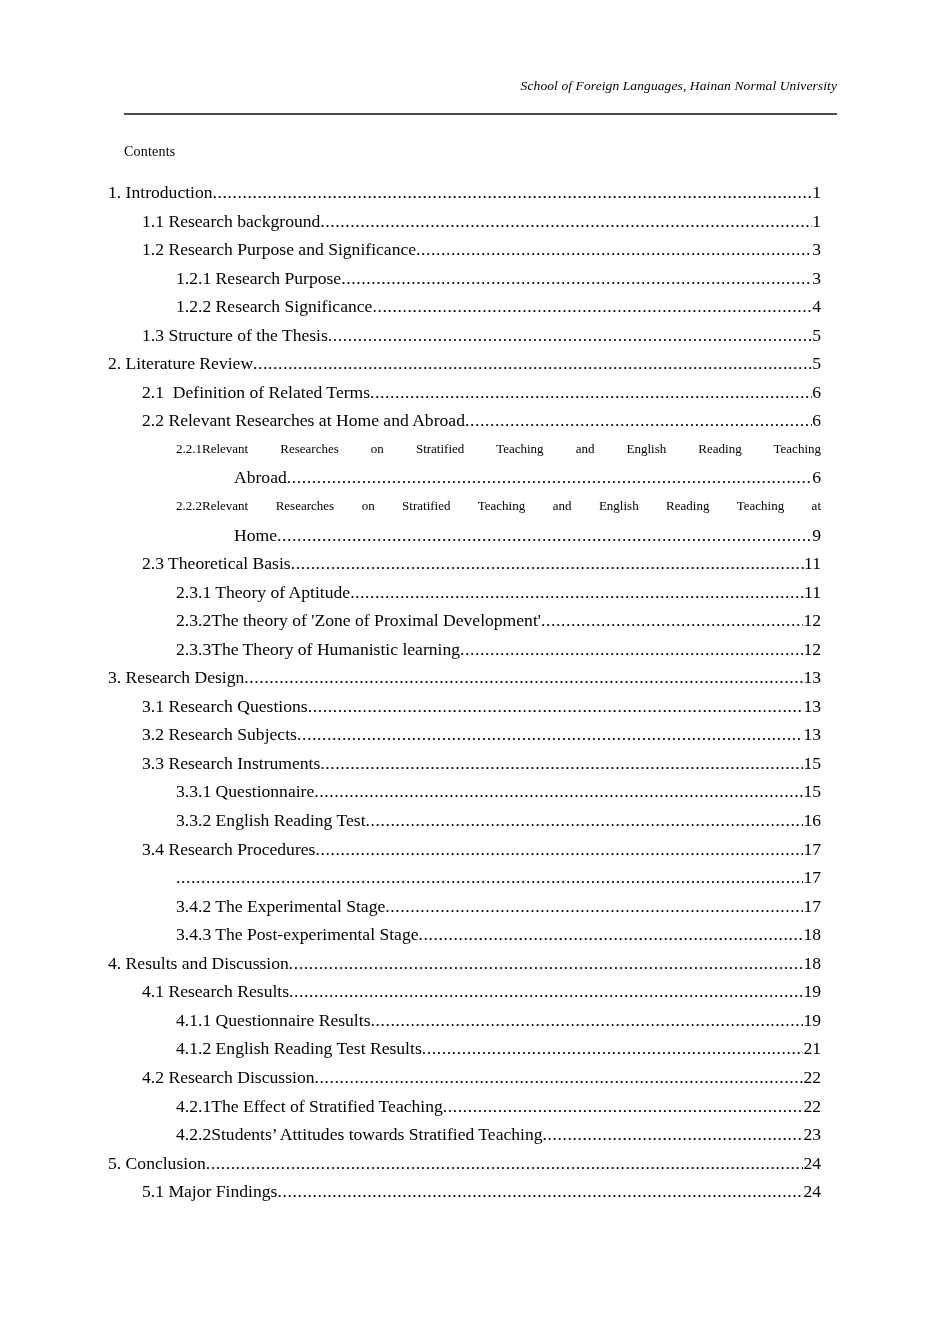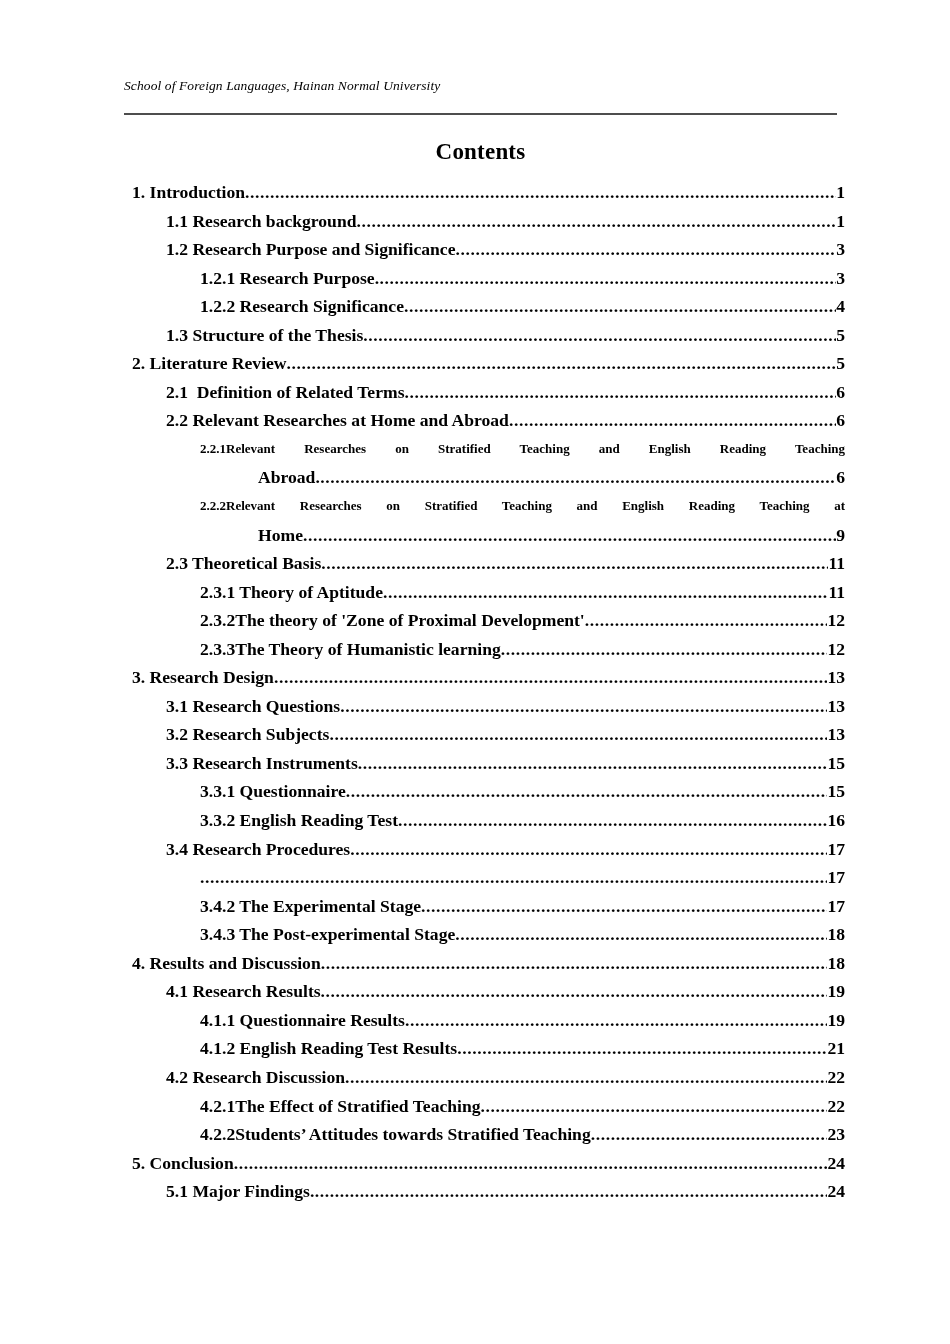--- a/index.html
+++ b/index.html
@@ -23,21 +23,21 @@
     background: #fff;
     overflow: hidden;
   }
 
   
   .running-header {
     position: absolute;
     top: 78px;
     left: 124px;
     width: 713px;
-    text-align: left;
+    text-align: right;
     font-style: italic;
     font-size: 13.5px;
     letter-spacing: 0.1px;
     color: #000;
     line-height: 16px;
   }
 
   .header-rule {
     position: absolute;
     top: 113px;
@@ -46,34 +46,32 @@
     height: 2px;
     background: #4d4d4d;
   }
 
   
   .doc-title {
     position: absolute;
     top: 138px;
     left: 124px;
     width: 713px;
-    text-align: center;
-    font-size: 23px;
-    font-weight: bold;
+    font-size: 14px;
+    font-weight: normal;
     line-height: 28px;
     letter-spacing: 0.2px;
   }
 
   
   .toc {
     position: absolute;
     top: 178px;
-    left: 132px;
+    left: 108px;
     width: 713px;
-    font-weight: bold;
   }
 
   .toc-entry {
     font-size: 17.6px;
     line-height: 28.55px;
     color: #000;
     white-space: nowrap;
     overflow: hidden;
   }
 

